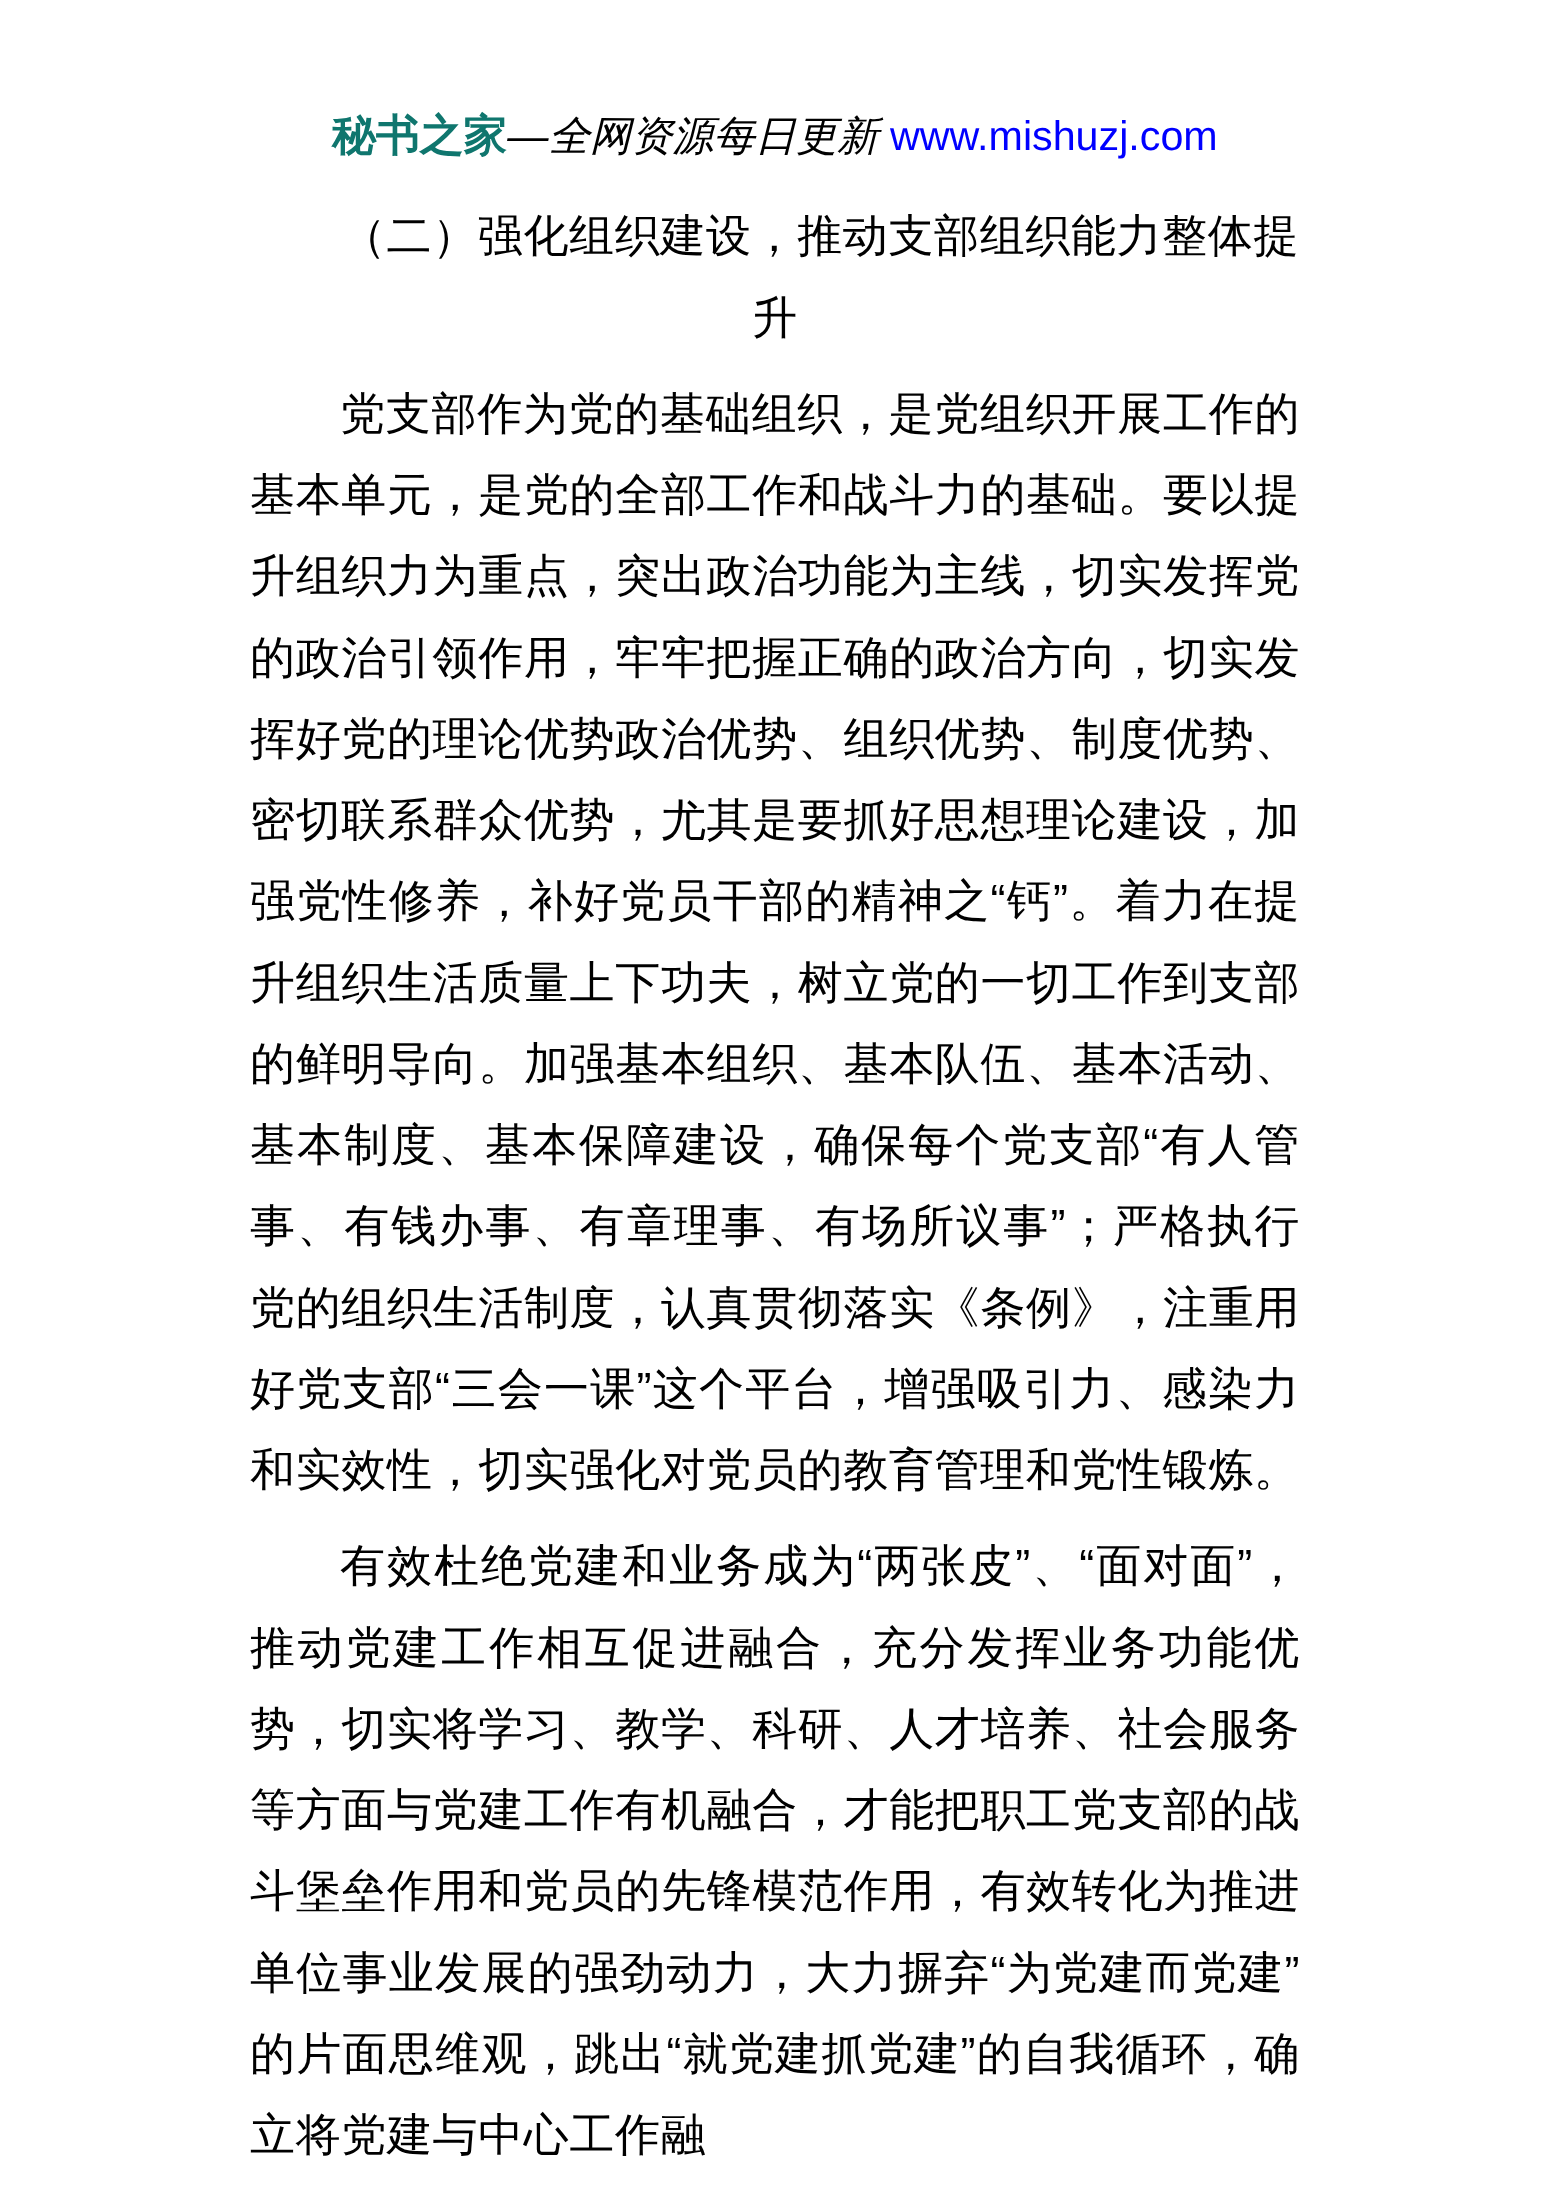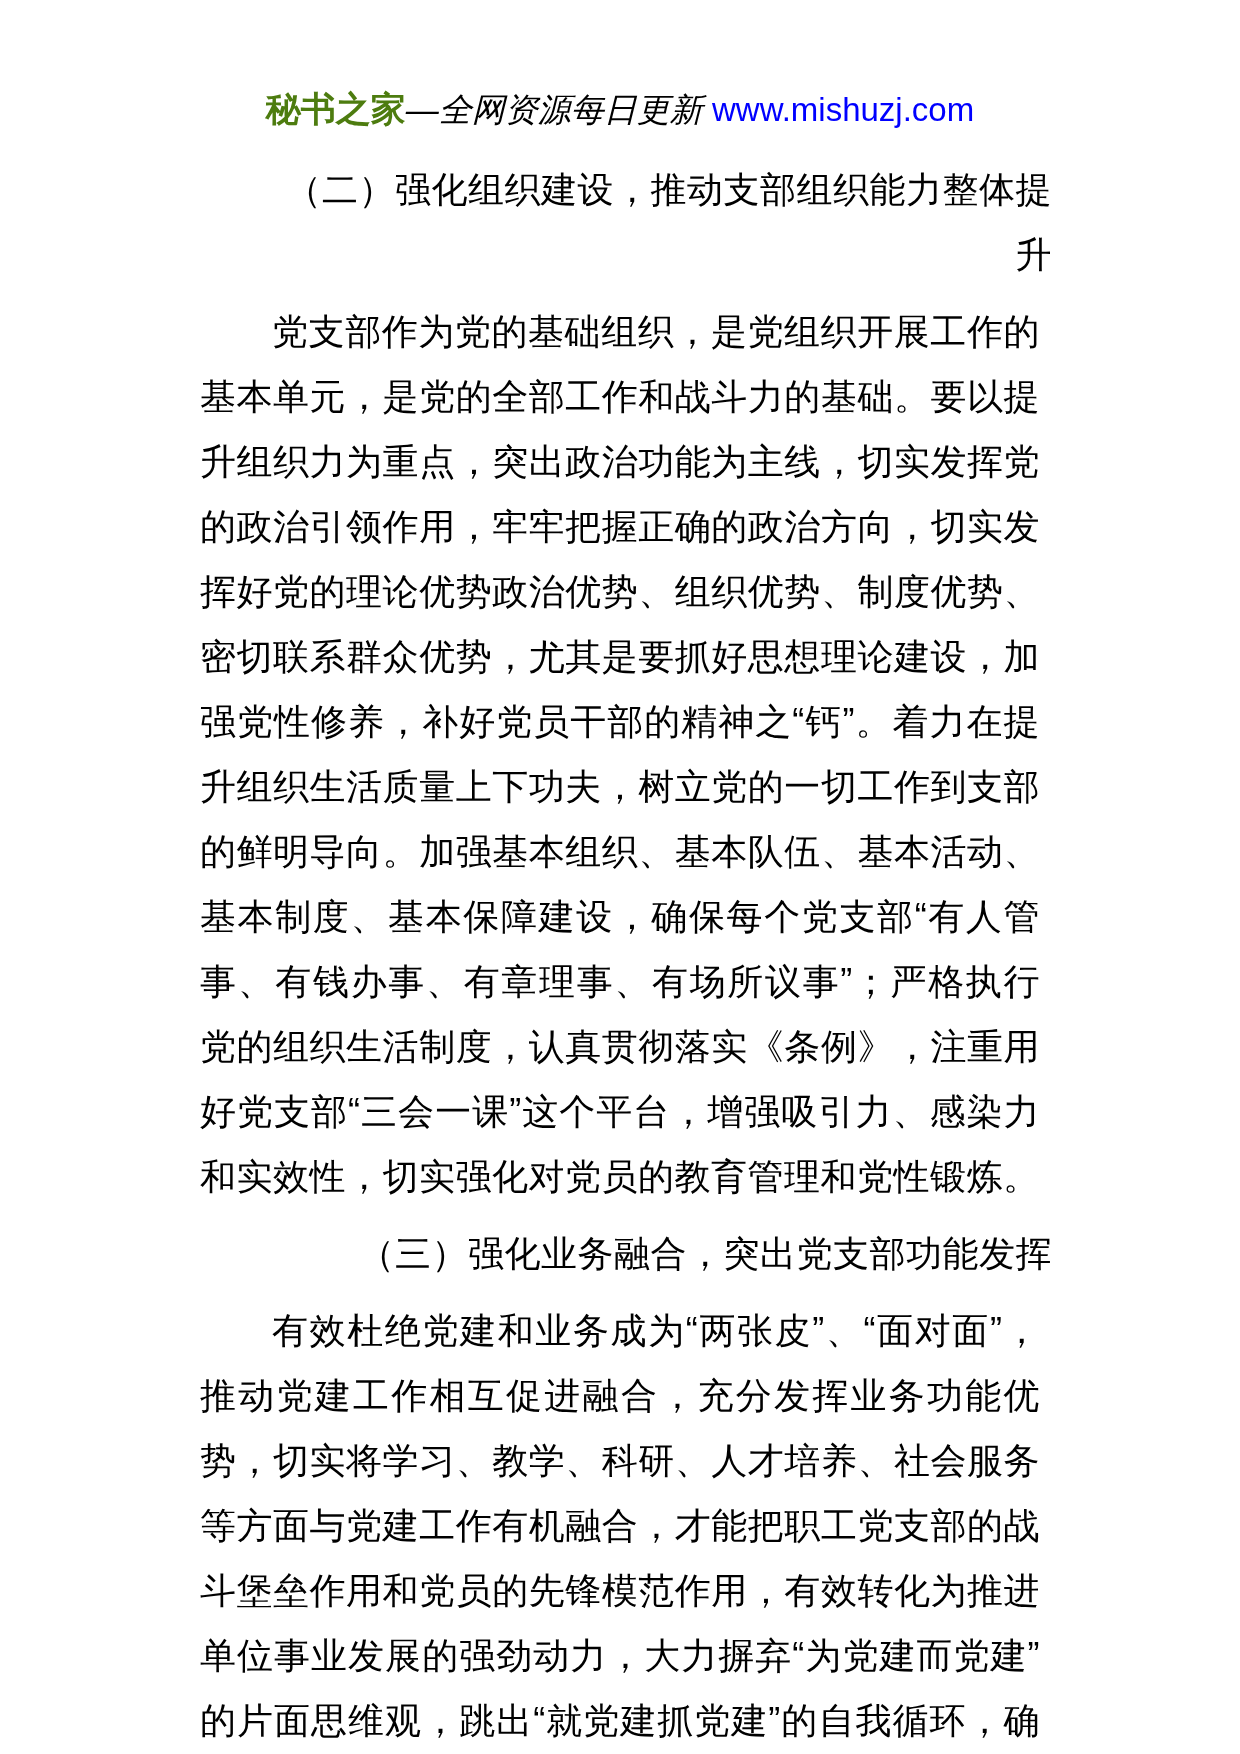--- a/index.html
+++ b/index.html
@@ -45,36 +45,35 @@
     line-height: 65px;
     letter-spacing: 0.5px;
     text-align: justify;
     text-justify: inter-ideograph;
   }
   .sec-heading {
     font-size: 36px;
     font-weight: normal;
     margin: 0;
     text-indent: 2em;
-    text-align: right;
+    text-align: center;
   }
   .body-para {
     margin: 12px;
     text-indent: 2em;
   }
 </style>
 </head>
 <body>
 
 <div class="page">
 
   <div class="doc-header">
-    <span class="brand" style="color: #4d7c0f;">秘书之家</span><span class="tagline">—全网资源每日更新 </span><a class="url-link" style="color: rgb(0, 0, 255);">www.mishuzj.com</a>
+    <span class="brand" style="color: #0f766e;">秘书之家</span><span class="tagline">—全网资源每日更新 </span><a class="url-link" style="color: rgb(0, 0, 255);">www.mishuzj.com</a>
   </div>
 
   <div class="doc-body">
       <h2 class="sec-heading">（二）强化组织建设，推动支部组织能力整体提升</h2>
       <p class="body-para">党支部作为党的基础组织，是党组织开展工作的基本单元，是党的全部工作和战斗力的基础。要以提升组织力为重点，突出政治功能为主线，切实发挥党的政治引领作用，牢牢把握正确的政治方向，切实发挥好党的理论优势政治优势、组织优势、制度优势、密切联系群众优势，尤其是要抓好思想理论建设，加强党性修养，补好党员干部的精神之“钙”。着力在提升组织生活质量上下功夫，树立党的一切工作到支部的鲜明导向。加强基本组织、基本队伍、基本活动、基本制度、基本保障建设，确保每个党支部“有人管事、有钱办事、有章理事、有场所议事”；严格执行党的组织生活制度，认真贯彻落实《条例》，注重用好党支部“三会一课”这个平台，增强吸引力、感染力和实效性，切实强化对党员的教育管理和党性锻炼。</p>
-      <h2 class="sec-heading">（三）强化业务融合，突出党支部功能发挥</h2>
       <p class="body-para">有效杜绝党建和业务成为“两张皮”、“面对面”，推动党建工作相互促进融合，充分发挥业务功能优势，切实将学习、教学、科研、人才培养、社会服务等方面与党建工作有机融合，才能把职工党支部的战斗堡垒作用和党员的先锋模范作用，有效转化为推进单位事业发展的强劲动力，大力摒弃“为党建而党建”的片面思维观，跳出“就党建抓党建”的自我循环，确立将党建与中心工作融</p>
     </div>
 
 </div>
 
 </body></html>

